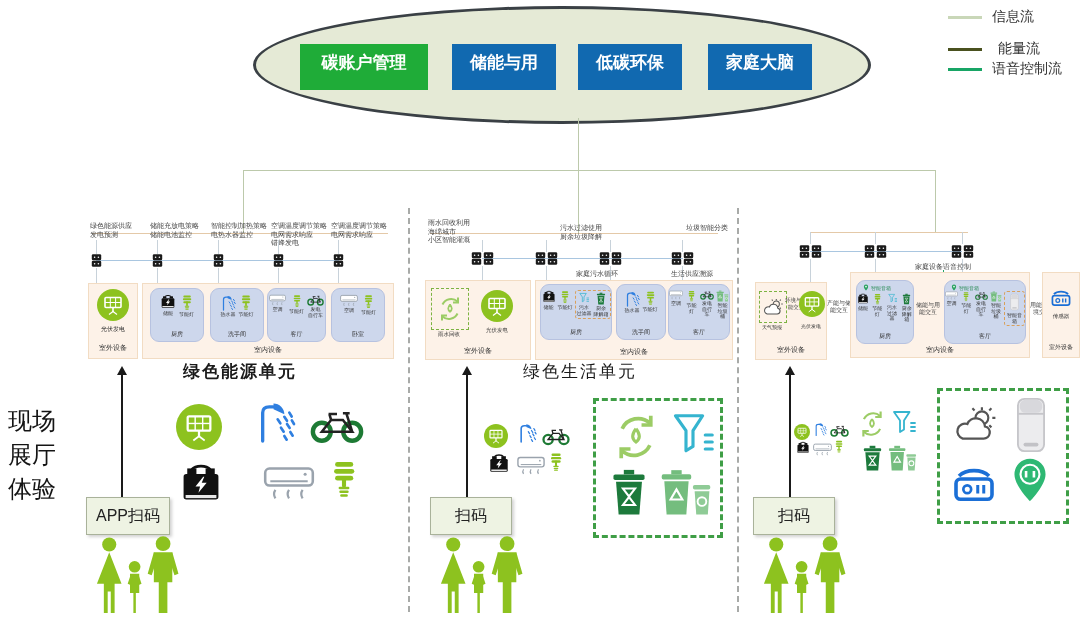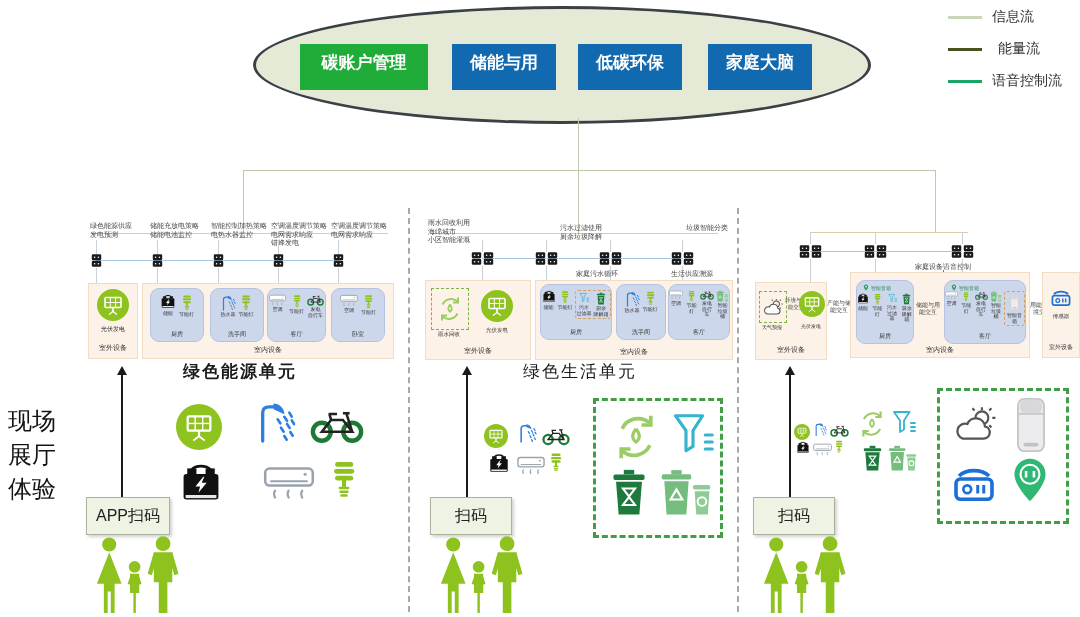--- a/index.html
+++ b/index.html
@@ -182,21 +182,21 @@
 <div id="canvas">
 
   <div class="lgrow" style="left:948px;top:8px;">
     <div class="lgline" style="background:#c9d7b8;"></div>
     <div class="lgtxt">信息流</div>
   </div>
   <div class="lgrow" style="left:948px;top:40px;gap:16px;">
     <div class="lgline" style="background:#4a511f;"></div>
     <div class="lgtxt">能量流</div>
   </div>
-  <div class="lgrow" style="left:948px;top:72px;">
+  <div class="lgrow" style="left:948px;top:60px;">
     <div class="lgline" style="background:#18a565;"></div>
     <div class="lgtxt">语音控制流</div>
   </div>
 
   <div class="ellipse"></div>
   <div class="cap-btn btn-green" style="left:300px;width:128px;">碳账户管理</div>
   <div class="cap-btn btn-blue" style="left:452px;width:104px;">储能与用</div>
   <div class="cap-btn btn-blue" style="left:708px;width:104px;">家庭大脑</div>
   <div class="cap-btn btn-blue" style="left:578px;width:104px;">低碳环保</div>
 

